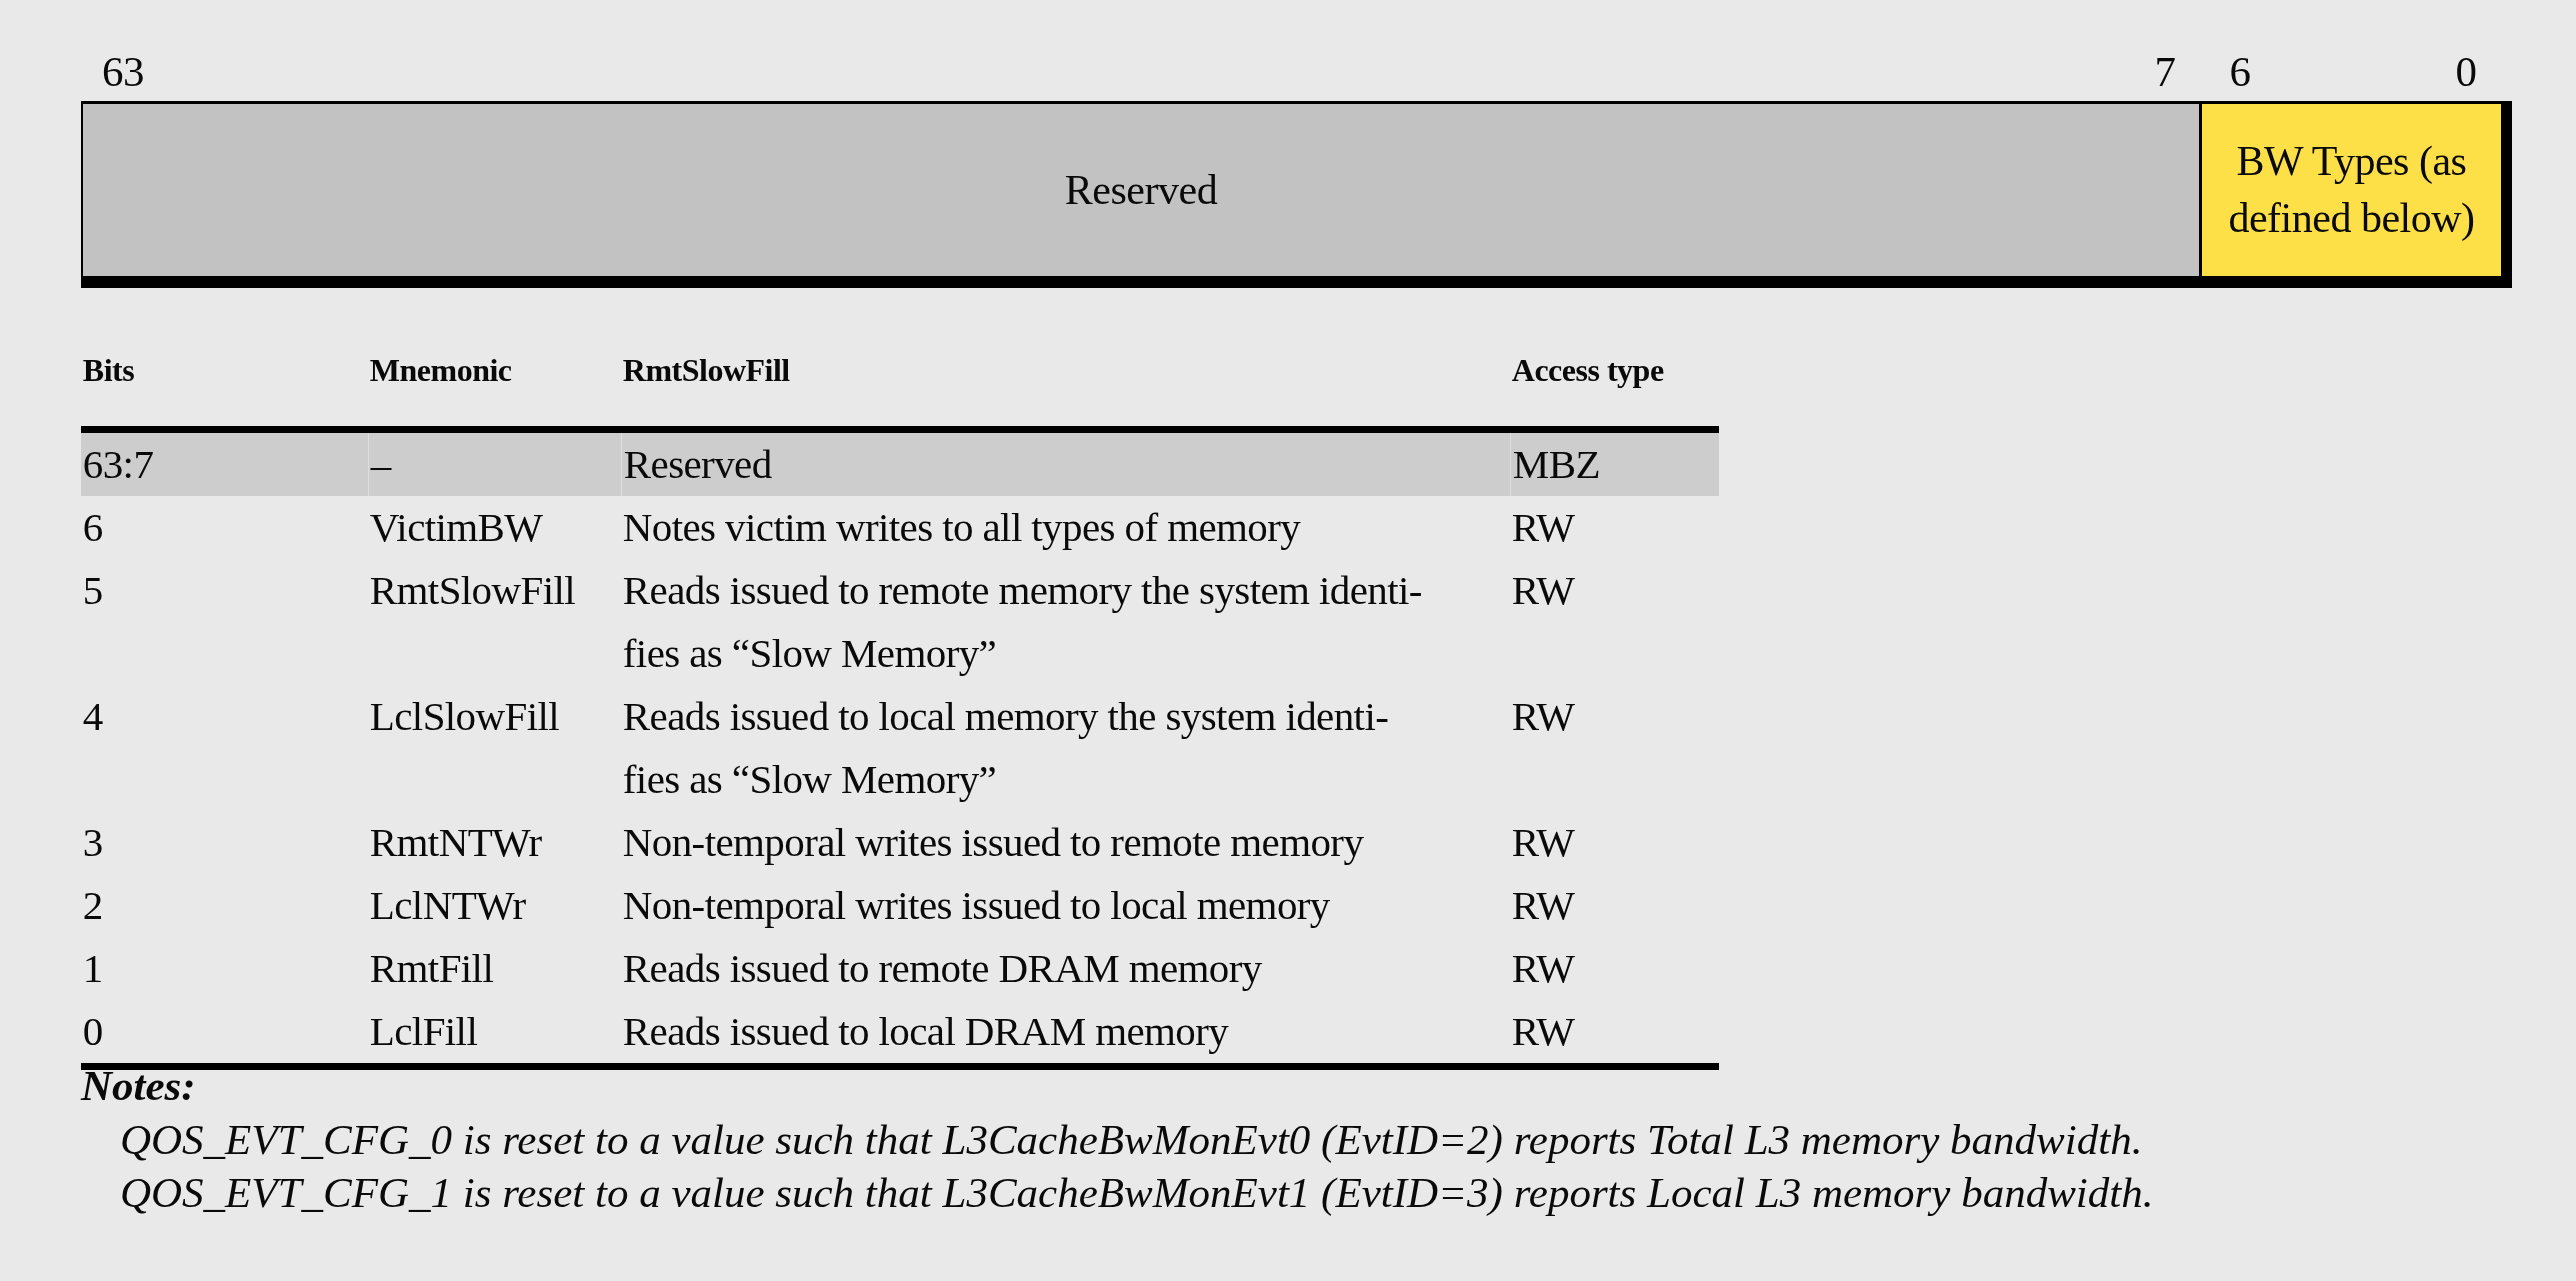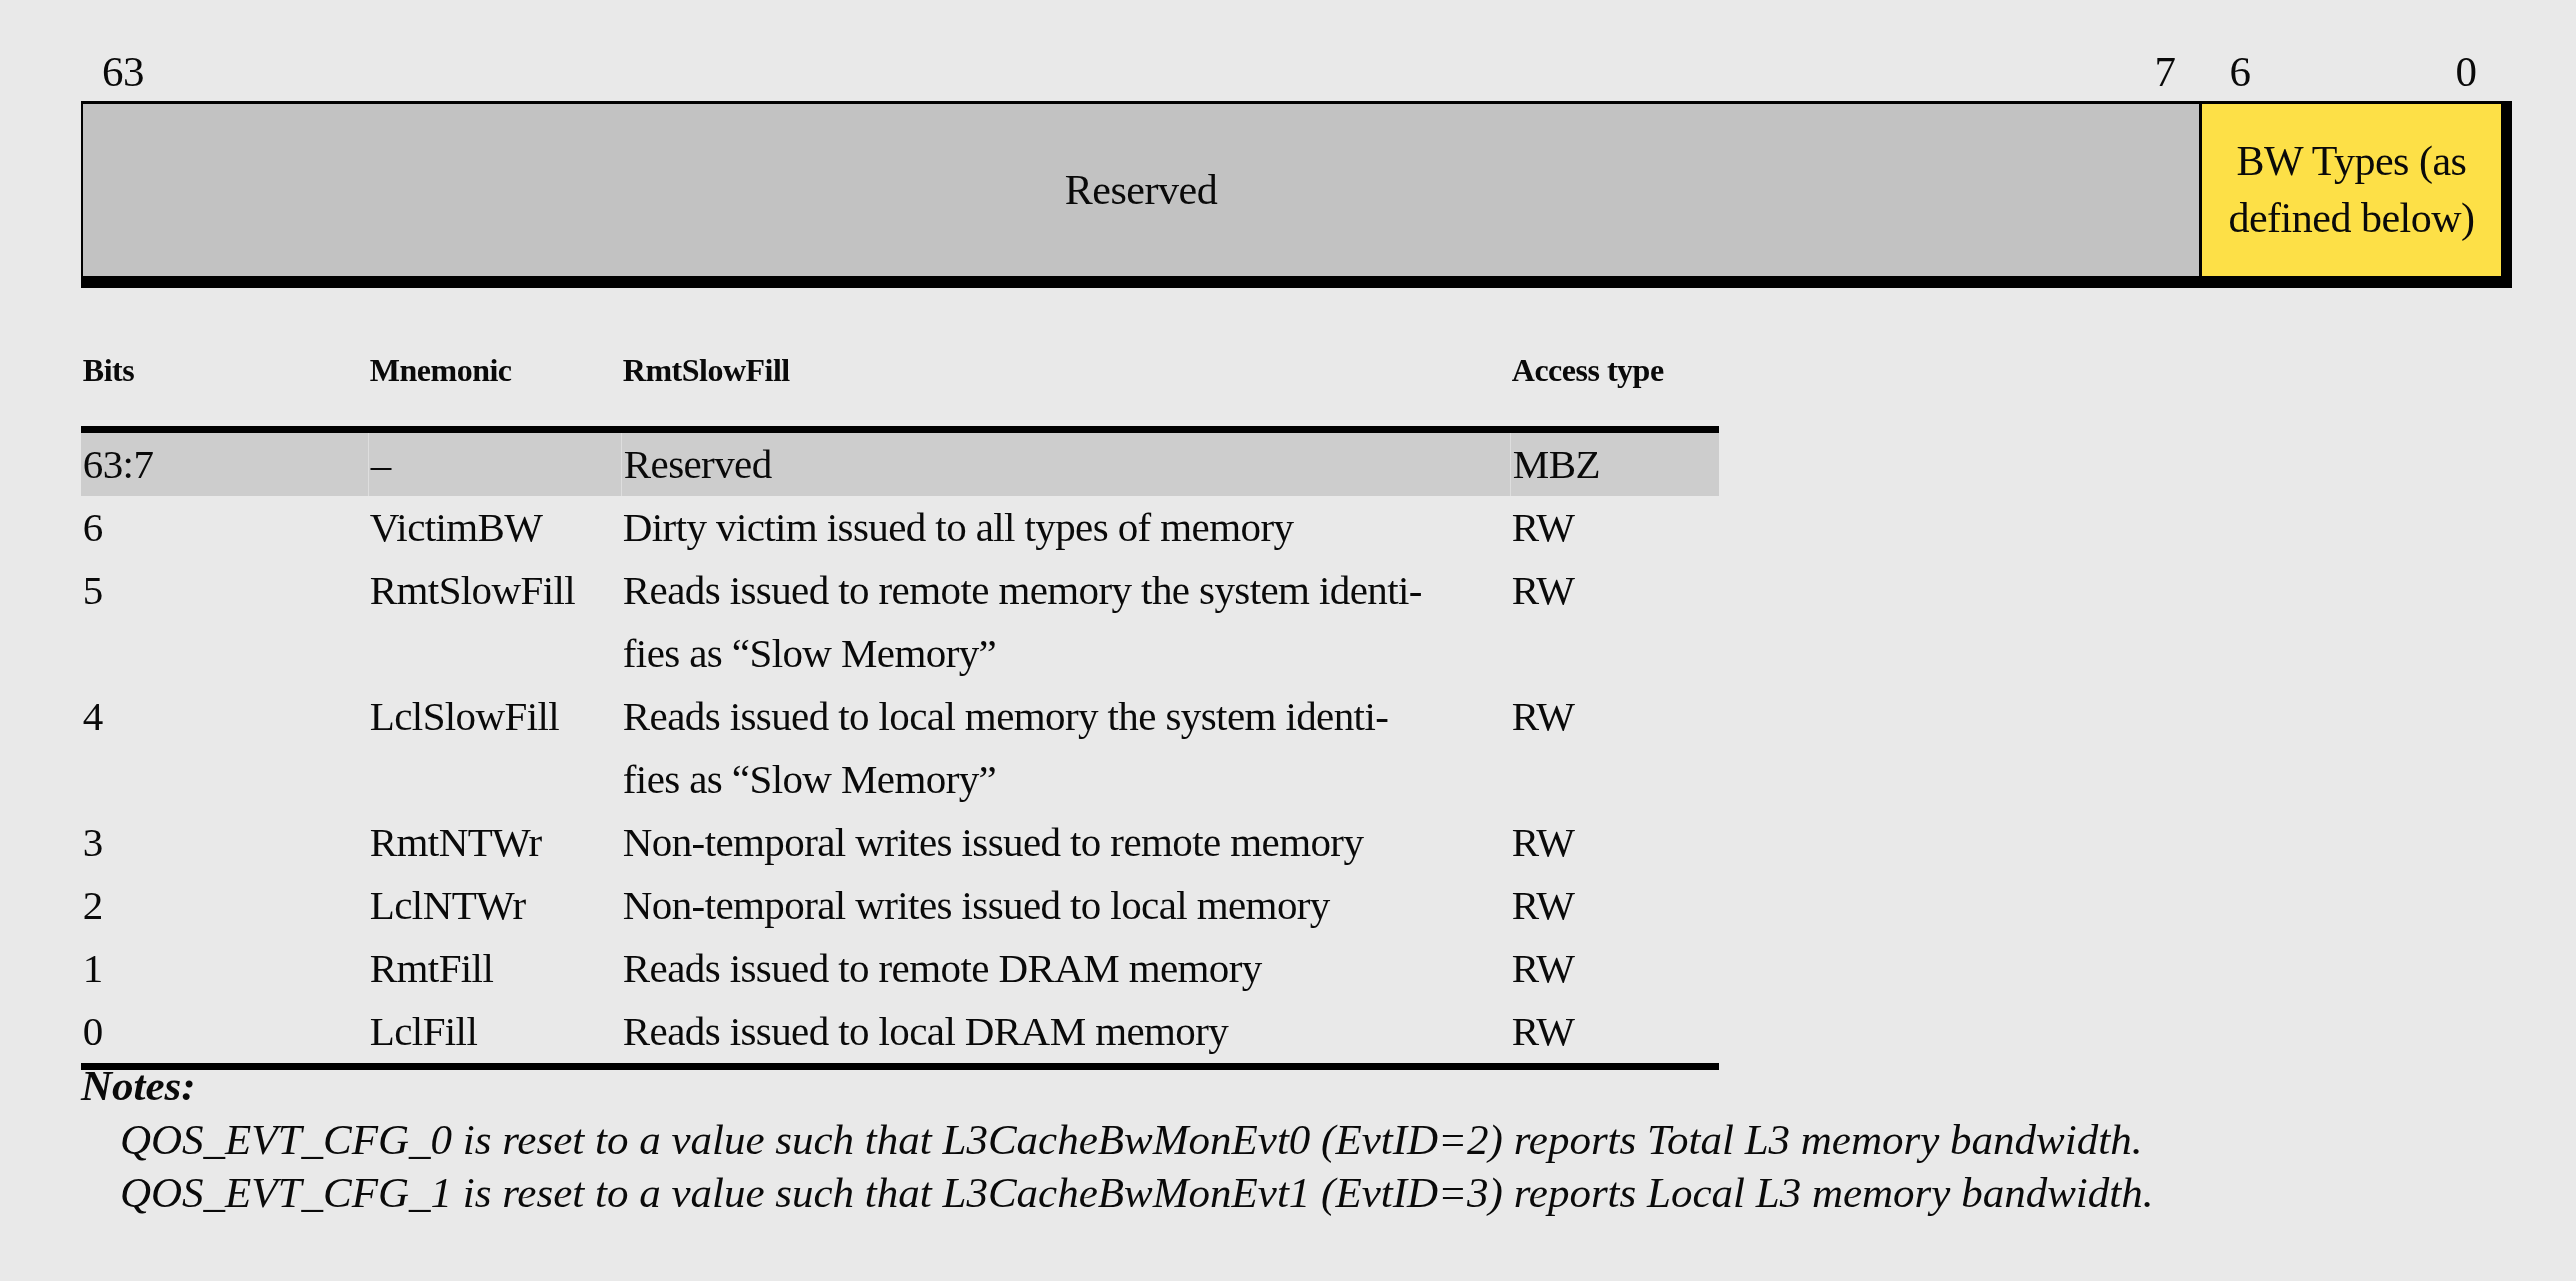--- a/index.html
+++ b/index.html
@@ -86,21 +86,21 @@
       <div class="trow trow-hl">
         <div class="cell-bits">63:7</div>
         <div class="cell-mn">–</div>
         <div class="cell-desc">Reserved</div>
         <div class="cell-acc">MBZ</div>
       </div>
 
       <div class="trow">
         <div class="cell-bits">6</div>
         <div class="cell-mn">VictimBW</div>
-        <div class="cell-desc">Dirty victim issued to all types of memory</div>
+        <div class="cell-desc">Notes victim writes to all types of memory</div>
         <div class="cell-acc">RW</div>
       </div>
 
       <div class="trow">
         <div class="cell-bits">5</div>
         <div class="cell-mn">RmtSlowFill</div>
         <div class="cell-desc">Reads issued to remote memory the system identi-
 fies as “Slow Memory”</div>
         <div class="cell-acc">RW</div>
       </div>

